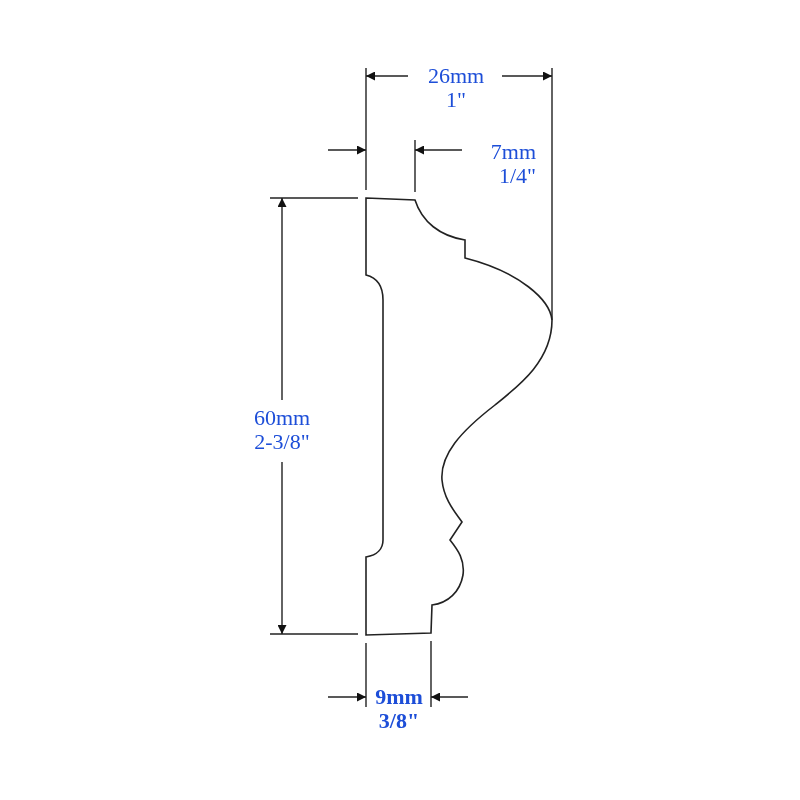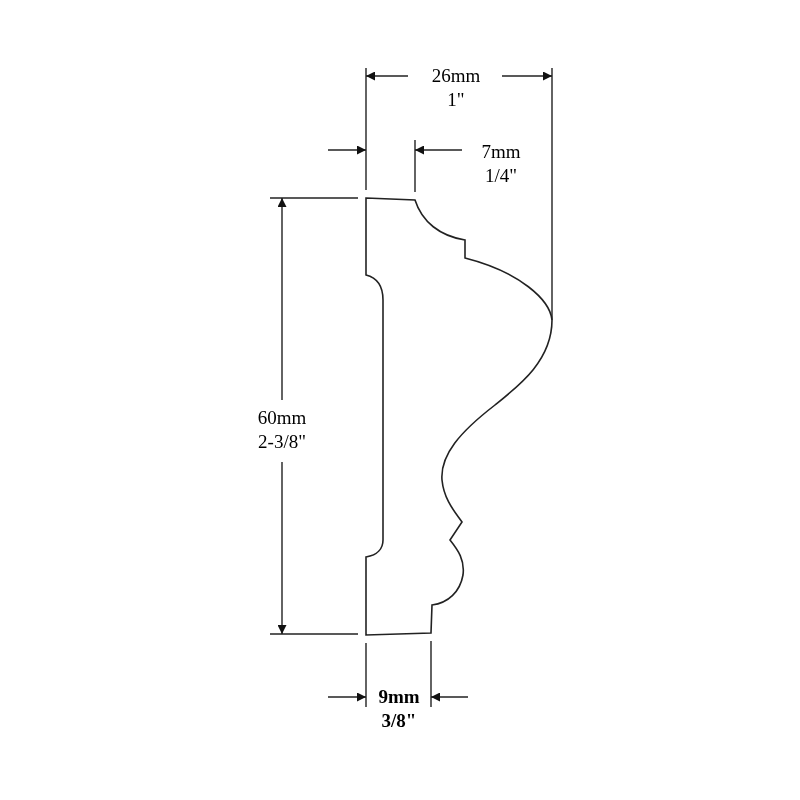--- a/index.html
+++ b/index.html
@@ -1,22 +1,22 @@
 <!DOCTYPE html>
 <html><head>
   <meta charset="utf-8">
   <style>
     html, body { margin: 0; padding: 0; background: #ffffff; }
     body { width: 800px; height: 800px; position: relative; overflow: hidden; }
     #drawing { position: absolute; left: 0; top: 0; width: 800px; height: 800px; }
     .lbl {
       position: absolute;
       font-family: "Liberation Serif", "DejaVu Serif", serif;
-      font-size: 19px;
-      color: #000000;
+      font-size: 22px;
+      color: #1d4ed8;
       line-height: 24px;
       text-align: center;
       white-space: nowrap;
     }
   </style>
 </head>
 <body>
 
 <svg id="drawing" viewBox="0 0 800 800" xmlns="http://www.w3.org/2000/svg">
   <defs>
@@ -69,21 +69,21 @@
     <line x1="328" y1="697" x2="366" y2="697" marker-end="url(#arr)"></line>
     <line x1="468" y1="697" x2="431" y2="697" marker-end="url(#arr)"></line>
   </g>
 </svg>
 
 <div class="lbl" style="left:410px; top:64px; width:92px;">
   <div>26mm</div>
   <div>1"</div>
 </div>
 
-<div class="lbl" style="left:466px; top:140px; width:70px;">
+<div class="lbl" style="left:466px; top:140px; width:70px;text-align:right;">
   <div>7mm</div>
   <div>1/4"</div>
 </div>
 
 <div class="lbl" style="left:236px; top:406px; width:92px;">
   <div>60mm</div>
   <div>2-3/8"</div>
 </div>
 
 <div class="lbl" style="left:362px; top:685px; width:74px;font-weight:bold;">

